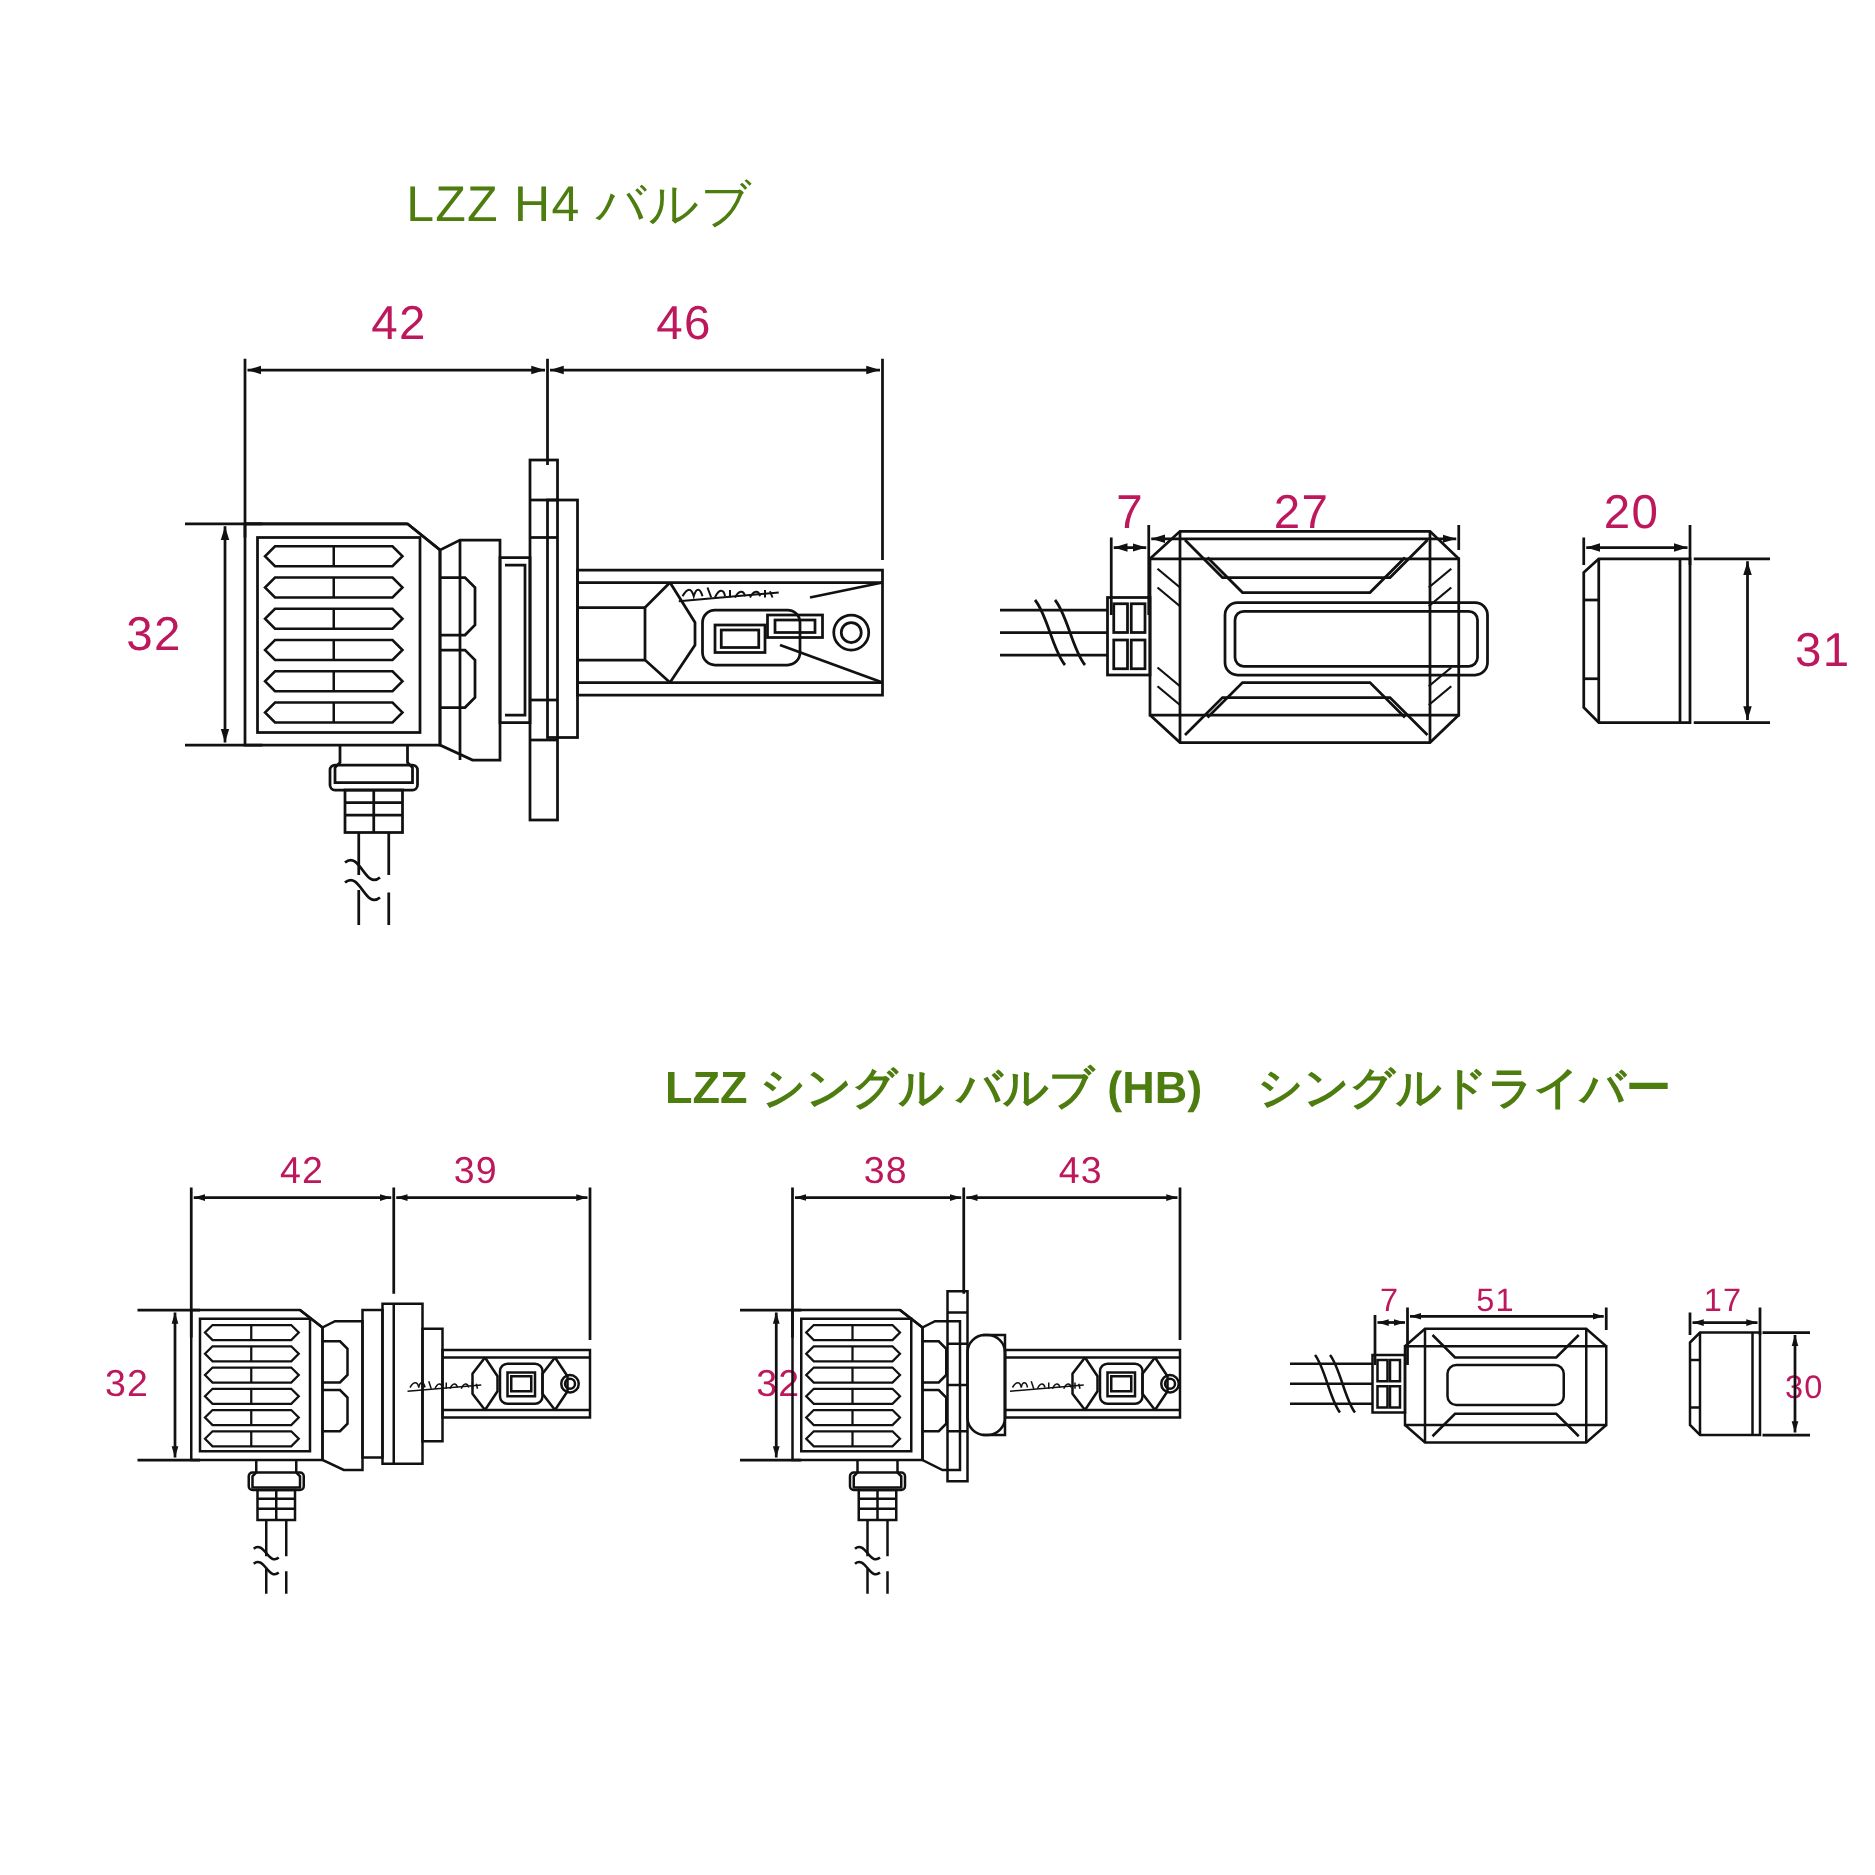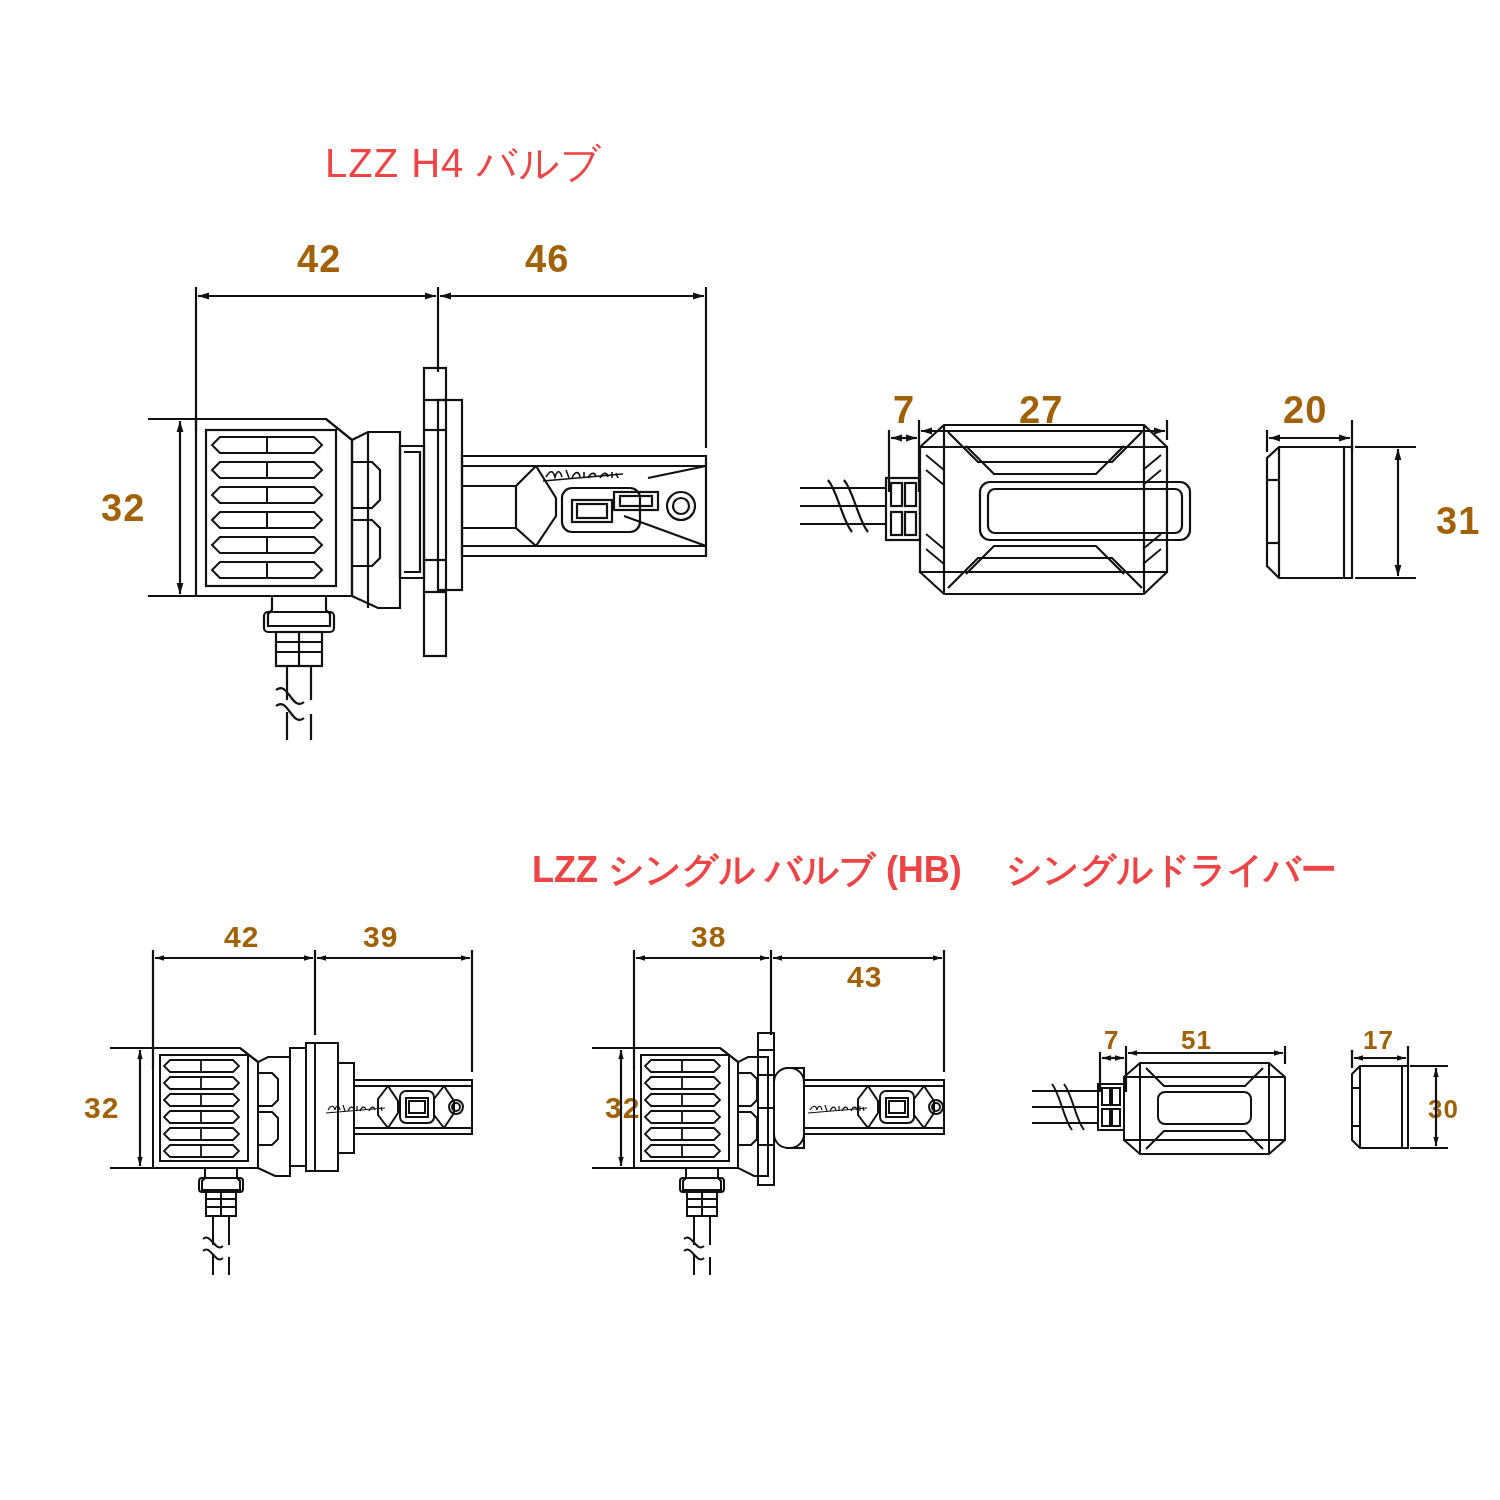--- a/index.html
+++ b/index.html
@@ -25,38 +25,38 @@
   svg.sheet {
     position: absolute;
     left: 0; top: 0;
     width: 1500px;
     height: 1500px;
     display: block;
   }
   .ttl {
     position: absolute;
     white-space: nowrap;
-    color: #ef4444;
+    color: #4d7c0f;
   }
   .ttl-lg {
     font-size: 40px;
     letter-spacing: 1px;
     font-weight: 400;
   }
   .ttl-md {
     font-size: 36px;
     font-weight: 700;
     letter-spacing: 0px;
   }
   .dimtxt {
     position: absolute;
     white-space: nowrap;
     font-size: 38px;
-    color: #a16207;
-    font-weight: 700;
+    color: #be185d;
+    font-weight: 400;
     letter-spacing: 1px;
     text-align: right;
   }
   .dimtxt.sm {
     font-size: 30px;
   }
   .dimtxt.xs {
     font-size: 26px;
   }
 </style>
@@ -76,21 +76,21 @@
   <div class="dimtxt" style="left:893px; top:389px;">7</div>
   <div class="dimtxt" style="left:1019px; top:389px;">27</div>
   <div class="dimtxt" style="left:1283px; top:389px;">20</div>
   <div class="dimtxt" style="left:1436px; top:500px;">31</div>
 
   <div class="dimtxt sm" style="left:224px; top:920px;">42</div>
   <div class="dimtxt sm" style="left:363px; top:920px;">39</div>
   <div class="dimtxt sm" style="left:84px; top:1091px;">32</div>
 
   <div class="dimtxt sm" style="left:691px; top:920px;">38</div>
-  <div class="dimtxt sm" style="left:847px; top:960px;">43</div>
+  <div class="dimtxt sm" style="left:847px; top:920px;">43</div>
   <div class="dimtxt sm" style="left:605px; top:1091px;">32</div>
 
   <div class="dimtxt xs" style="left:1104px; top:1025px;">7</div>
   <div class="dimtxt xs" style="left:1181px; top:1025px;">51</div>
   <div class="dimtxt xs" style="left:1363px; top:1025px;">17</div>
   <div class="dimtxt xs" style="left:1428px; top:1094px;">30</div>
 
   <svg class="sheet" viewBox="0 0 1500 1500" xmlns="http://www.w3.org/2000/svg">
     <defs>
       <marker id="arrL" markerWidth="12" markerHeight="10" refX="1" refY="5" orient="auto" markerUnits="userSpaceOnUse">

